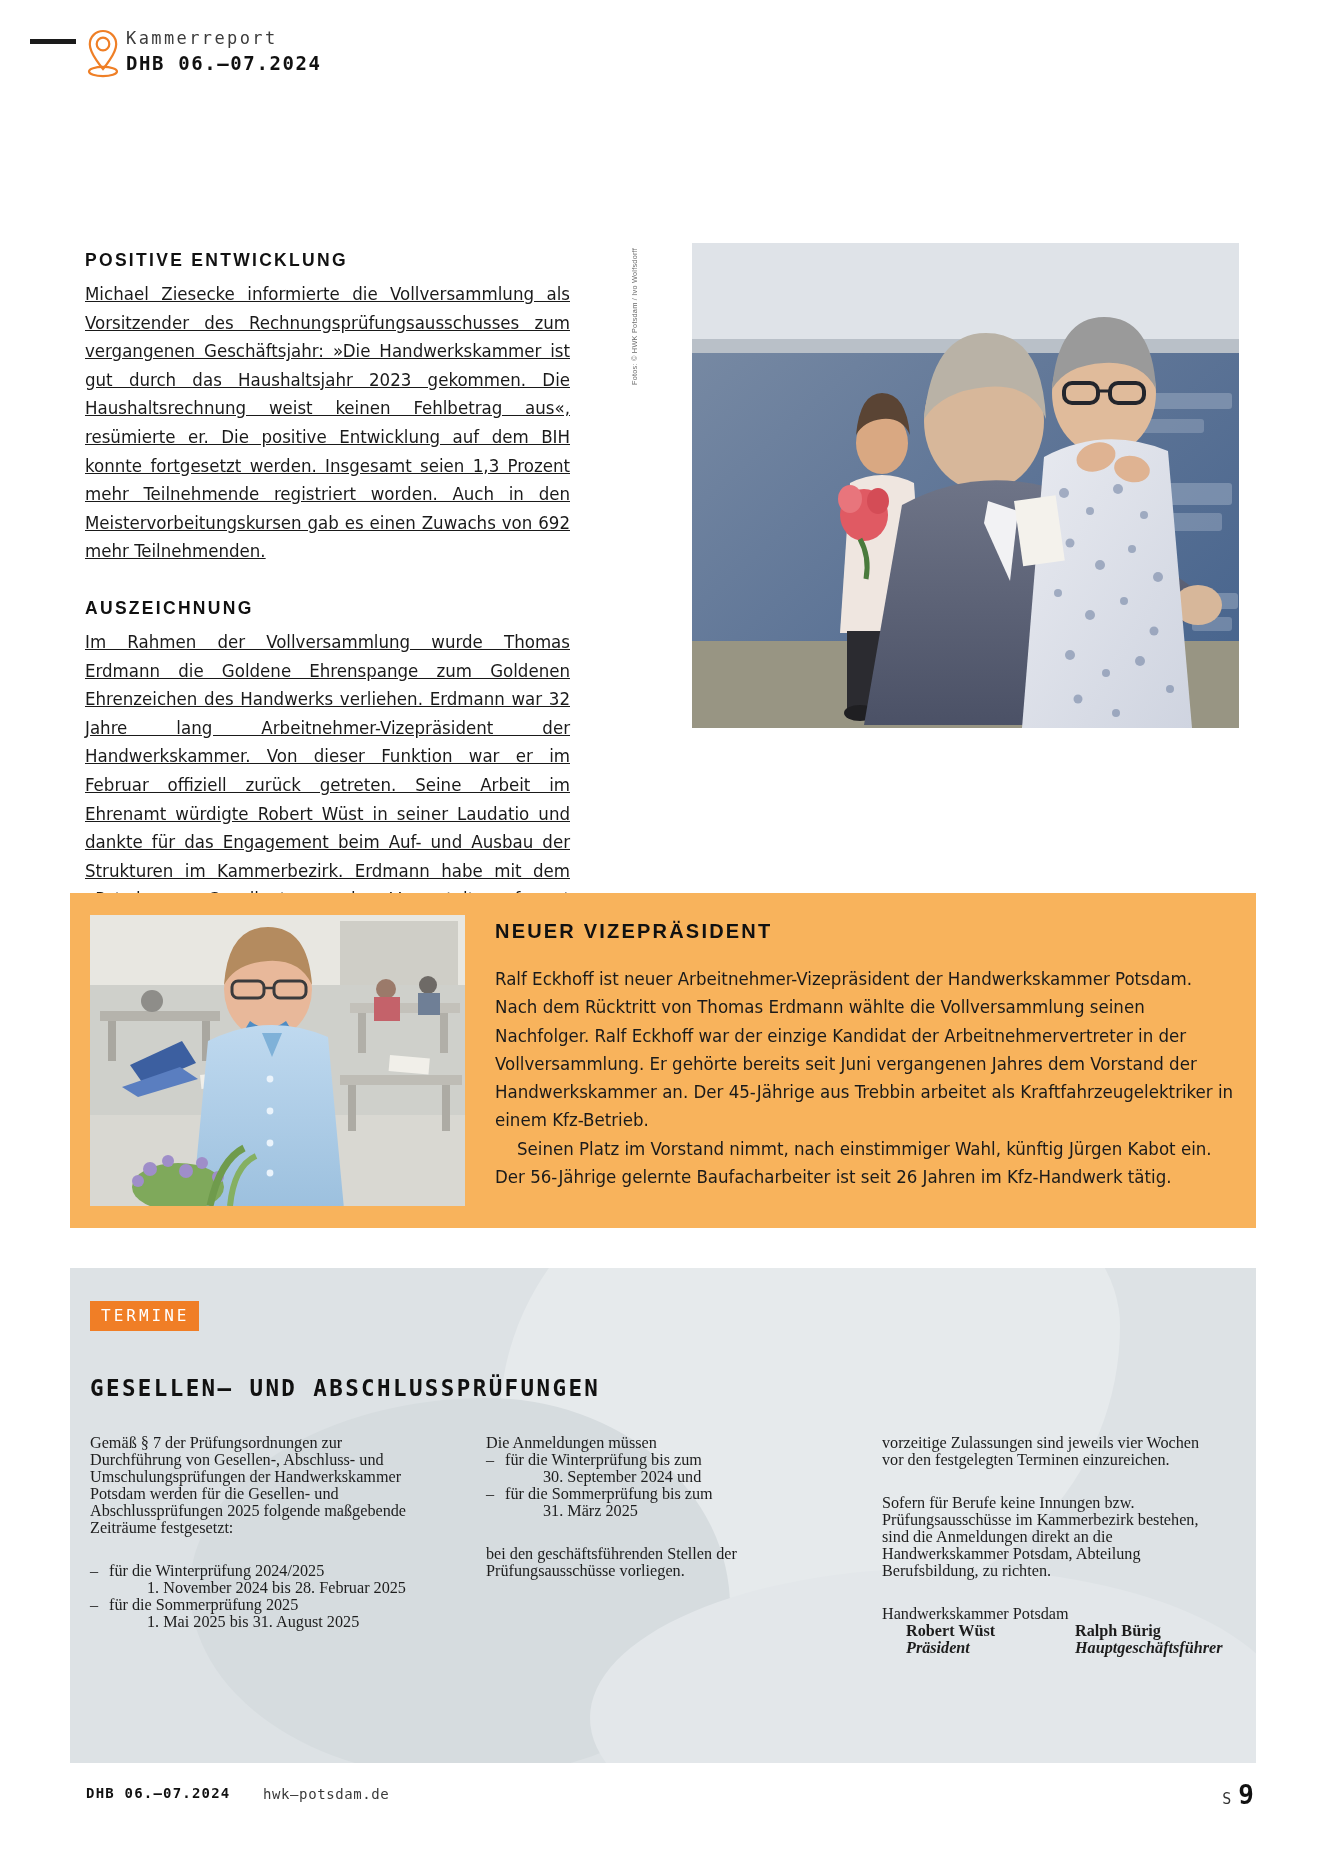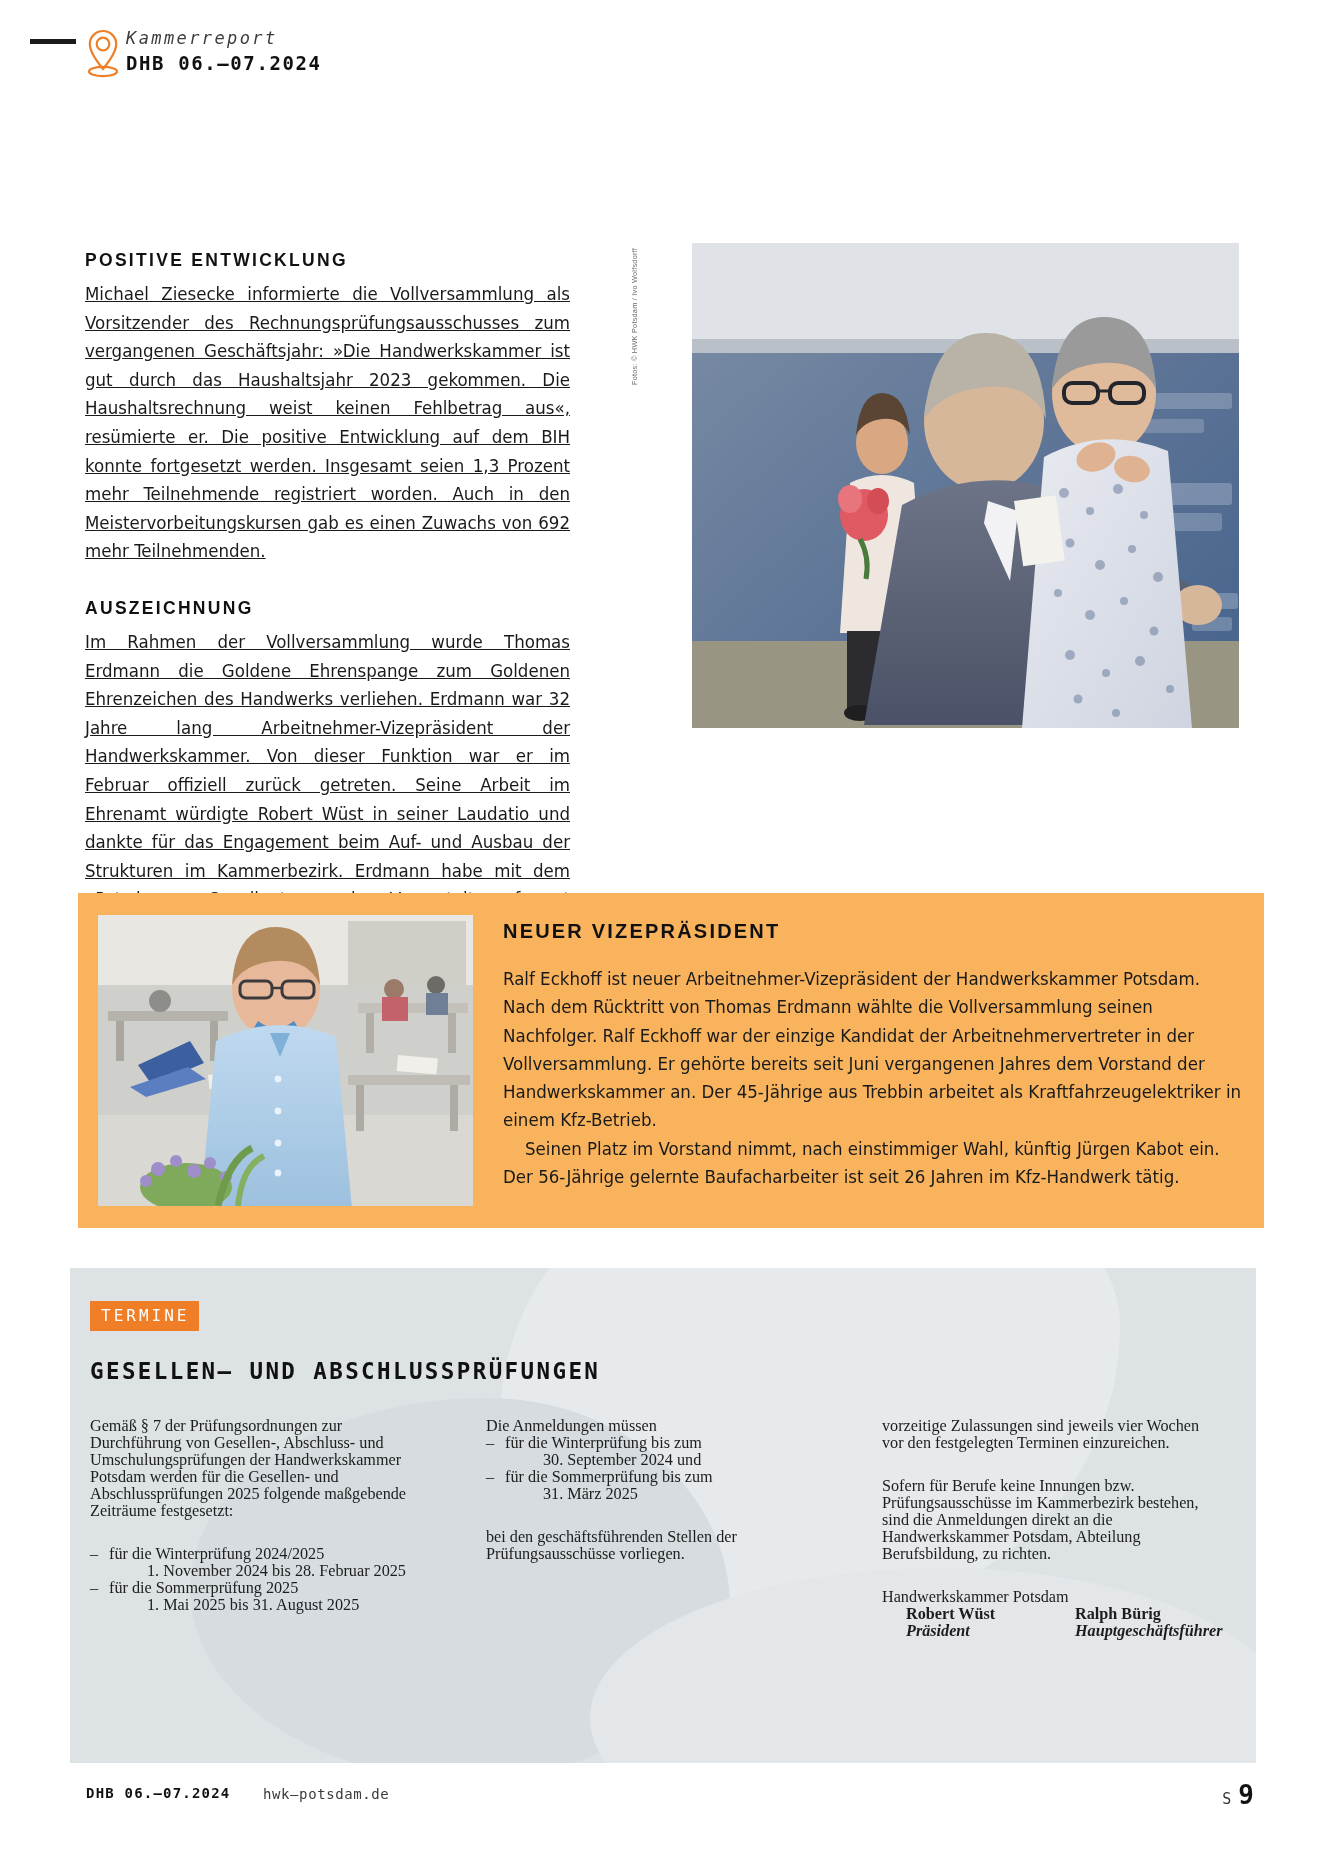--- a/index.html
+++ b/index.html
@@ -34,21 +34,20 @@
   .header-texts {
     position: absolute;
     top: 6px; left: 126px;
   }
   .kicker {
     font-size: 17px;
     letter-spacing: 2.4px;
     color: #3c3c3c;
     font-family: "DejaVu Sans Mono", monospace;
     font-weight: 400;
-    font-style: italic;
   }
   .kicker-sub {
     margin-top: 4px;
     font-size: 19px;
     letter-spacing: 1.6px;
     color: #111;
     font-weight: 700;
     font-family: "DejaVu Sans Mono", monospace;
   }
 
@@ -93,21 +92,21 @@
     font-size: 7.4px;
     color: #6d6d6d;
     letter-spacing: .2px;
     white-space: nowrap;
     font-family: "Liberation Sans", sans-serif;
   }
 
   
   .orange-box {
     position: absolute;
-    top: 893px; left: 78px;
+    top: 893px; left: 70px;
     width: 1186px; height: 335px;
     background: #f8b35c;
   }
   .orange-photo {
     position: absolute;
     top: 22px; left: 20px;
     width: 375px; height: 291px;
     overflow: hidden;
     background: #cfd7dd;
   }
@@ -163,21 +162,21 @@
   .badge-termine {
     display: inline-block;
     background: #f07e26;
     color: #ffffff;
     font-size: 16px;
     letter-spacing: 3px;
     padding: 5px 10px 6px 11px;
     font-family: "DejaVu Sans Mono", monospace;
   }
   h2.termine-head {
-    margin-top: 27px;
+    margin-top: 44px;
     font-size: 22.5px;
     font-weight: 700;
     letter-spacing: 2.4px;
     color: #111;
     font-family: "DejaVu Sans Mono", monospace;
   }
   .cols {
     display: flex;
     margin-top: 34px;
     gap: 58px;

